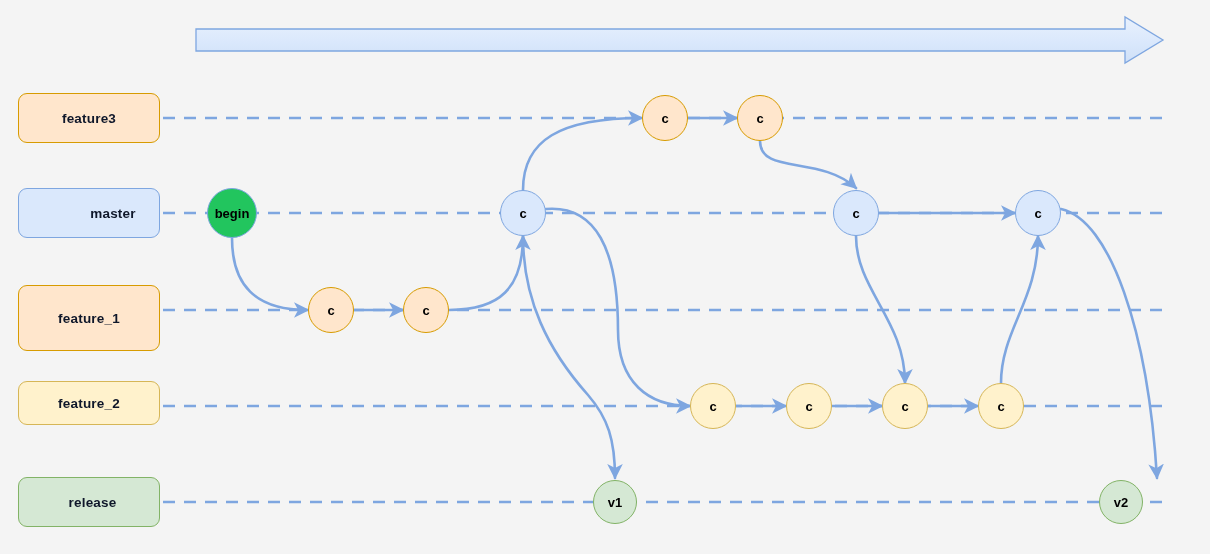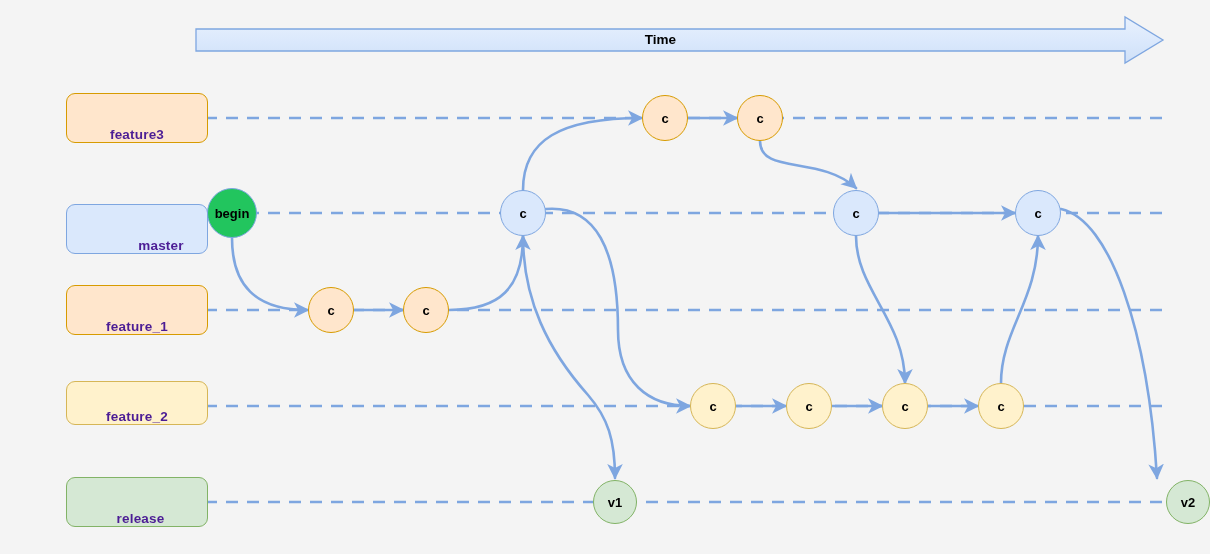--- a/index.html
+++ b/index.html
@@ -22,27 +22,26 @@
     width: 1210px;
     height: 554px;
   }
   .lane-label {
     position: absolute;
     box-sizing: border-box;
     border-radius: 9px;
     border-width: 1.6px;
     border-style: solid;
     display: flex;
-    align-items: flex-end;
+    align-items: center;
     justify-content: center;
     font-size: 13.5px;
     font-weight: bold;
-    color: #4c1d95;
+    color: #0f172a;
     letter-spacing: 0.2px;
-    margin-left: 48px;
   }
   .node {
     position: absolute;
     box-sizing: border-box;
     border-radius: 50%;
     border-width: 1.4px;
     border-style: solid;
     display: flex;
     align-items: center;
     justify-content: center;
@@ -96,30 +95,29 @@
         <path d="M 736 406 L 786 406" fill="none" stroke="#7ea6e0" stroke-width="2.6" stroke-linecap="round" marker-end="url(#arrowhead)"></path>
         <path d="M 832 406 L 882 406" fill="none" stroke="#7ea6e0" stroke-width="2.6" stroke-linecap="round" marker-end="url(#arrowhead)"></path>
         <path d="M 856 236 C 856 290 905 320 905 383" fill="none" stroke="#7ea6e0" stroke-width="2.6" stroke-linecap="round" marker-end="url(#arrowhead)"></path>
         <path d="M 928 406 L 978 406" fill="none" stroke="#7ea6e0" stroke-width="2.6" stroke-linecap="round" marker-end="url(#arrowhead)"></path>
         <path d="M 879 213 L 1015 213" fill="none" stroke="#7ea6e0" stroke-width="2.6" stroke-linecap="round" marker-end="url(#arrowhead)"></path>
         <path d="M 1001 383 C 1001 330 1038 300 1038 236" fill="none" stroke="#7ea6e0" stroke-width="2.6" stroke-linecap="round" marker-end="url(#arrowhead)"></path>
         <path d="M 1061 209 C 1110 220 1148 330 1157 478" fill="none" stroke="#7ea6e0" stroke-width="2.6" stroke-linecap="round" marker-end="url(#arrowhead)"></path>
       </g>
   </svg>
 
-  <div class="time-text" id="time-label" style="left: 196px; width: 929px; top: 32px;">Time</div>
 
   <div id="lane-labels">
       <div class="lane-label" style="left: 18px; top: 93px; width: 142px; height: 50px; background: rgb(255, 230, 204); border-color: rgb(215, 155, 0);">
         <span>feature3</span>
       </div>
-      <div class="lane-label" style="left: 18px; top: 204px; width: 142px; height: 50px; background: rgb(218, 232, 252); border-color: rgb(126, 166, 224); padding-left: 48px;">
+      <div class="lane-label" style="left: 18px; top: 188px; width: 142px; height: 50px; background: rgb(218, 232, 252); border-color: rgb(126, 166, 224); padding-left: 48px;">
         <span>master</span>
       </div>
-      <div class="lane-label" style="left: 18px; top: 285px; width: 142px; height: 50px; background: rgb(255, 230, 204); border-color: rgb(215, 155, 0);">
+      <div class="lane-label" style="left: 18px; top: 285px; width: 142px; height: 66px; background: rgb(255, 230, 204); border-color: rgb(215, 155, 0);">
         <span>feature_1</span>
       </div>
       <div class="lane-label" style="left: 18px; top: 381px; width: 142px; height: 44px; background: rgb(255, 242, 204); border-color: rgb(214, 182, 86);">
         <span>feature_2</span>
       </div>
       <div class="lane-label" style="left: 18px; top: 477px; width: 142px; height: 50px; background: rgb(213, 232, 212); border-color: rgb(130, 179, 102); padding-left: 7px;">
         <span>release</span>
       </div>
     </div>
   <div id="nodes">
@@ -155,18 +153,18 @@
       </div>
       <div class="node" style="left: 978px; top: 383px; width: 46px; height: 46px; background: rgb(255, 242, 204); border-color: rgb(214, 182, 86);">
         <span>c</span>
       </div>
       <div class="node" style="left: 833px; top: 190px; width: 46px; height: 46px; background: rgb(218, 232, 252); border-color: rgb(126, 166, 224);">
         <span>c</span>
       </div>
       <div class="node" style="left: 1015px; top: 190px; width: 46px; height: 46px; background: rgb(218, 232, 252); border-color: rgb(126, 166, 224);">
         <span>c</span>
       </div>
-      <div class="node" style="left: 1166px; top: 480px; width: 44px; height: 44px; background: rgb(213, 232, 212); border-color: rgb(130, 179, 102);">
+      <div class="node" style="left: 1099px; top: 480px; width: 44px; height: 44px; background: rgb(213, 232, 212); border-color: rgb(130, 179, 102);">
         <span>v2</span>
       </div>
     </div>
 
 </div>
 
 </body></html>

